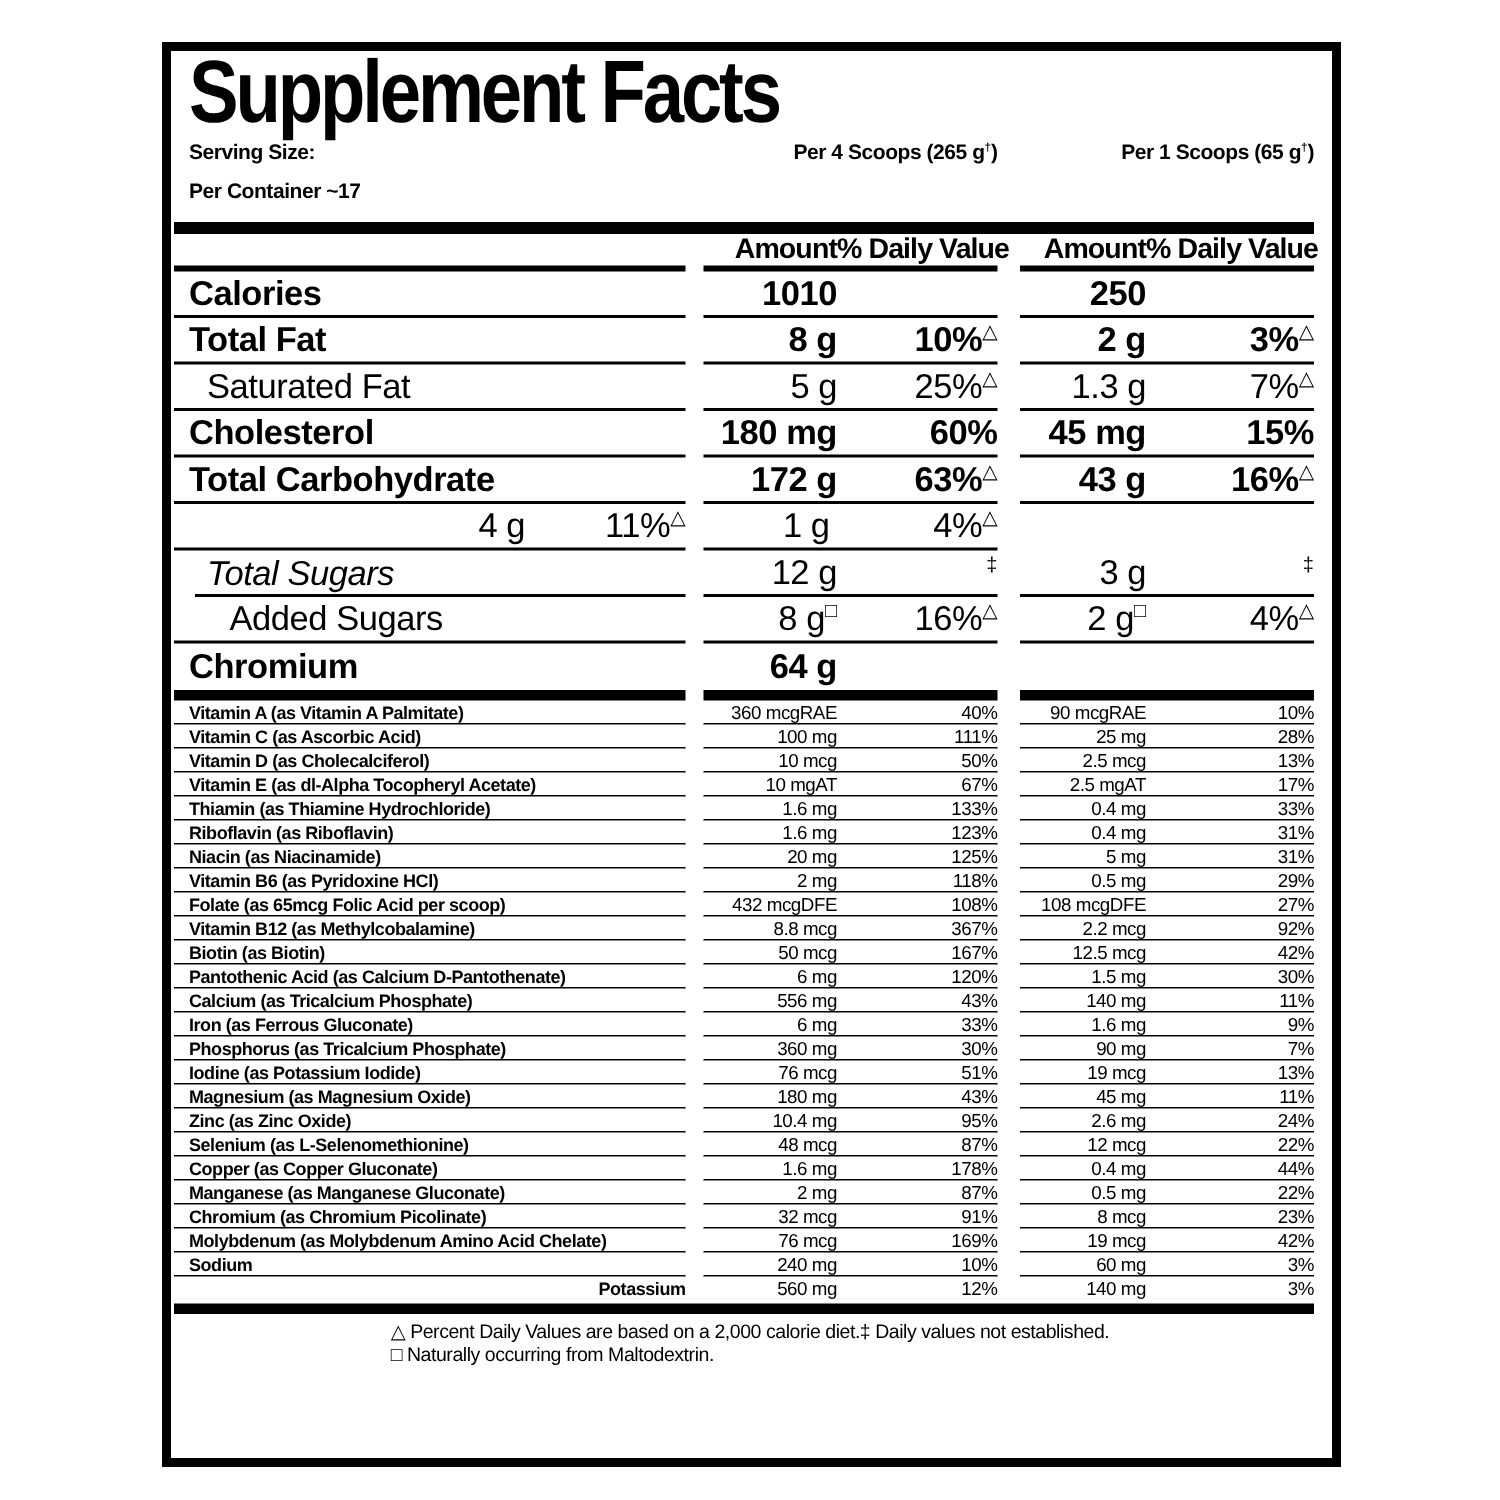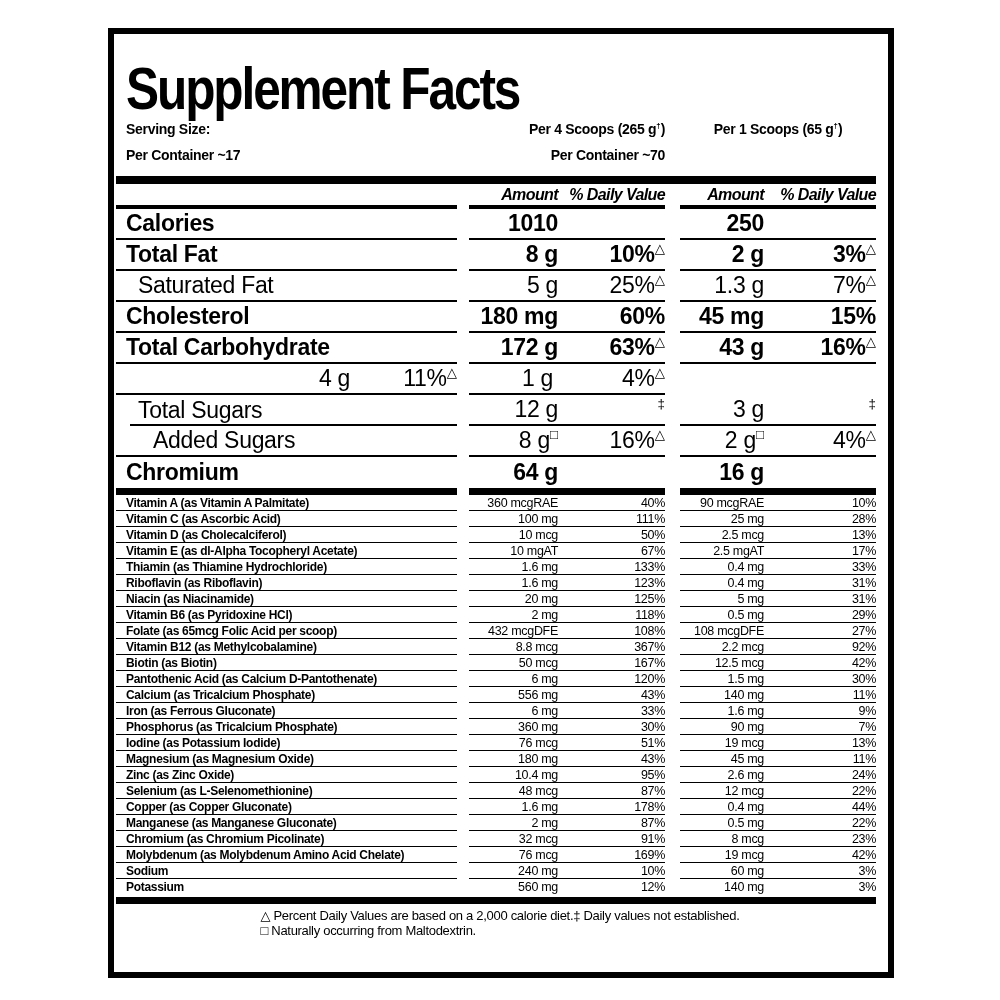--- a/index.html
+++ b/index.html
@@ -5,30 +5,30 @@
   :root { --ink:#000; --paper:#fff; }
   * { margin:0; padding:0; box-sizing:border-box; }
   html,body { width:1000px; height:1000px; background:var(--paper);
     font-family:"Liberation Sans","DejaVu Sans",sans-serif; color:var(--ink); }
   .panel {
     position:absolute; left:108px; top:28px; width:786px; height:950px;
     border:6px solid var(--ink); background:var(--paper);
     padding:0 12px 0 2px; overflow:hidden; letter-spacing:-0.3px;
   }
   
-  .title { height:54px; padding-left:10px; overflow:visible; white-space:nowrap;margin-top:28px; }
+  .title { height:54px; padding-left:10px; overflow:visible; white-space:nowrap; }
   .title span {
     display:inline-block; font-size:59px; font-weight:bold; line-height:54px;
     letter-spacing:-2.5px; transform:scaleX(0.84); transform-origin:0 50%;
   }
   .serving-row { display:grid; grid-template-columns:341px 12px 196px 15px 196px;
     height:26px; align-items:center; font-size:14px; font-weight:bold; }
   .serving-row > :nth-child(1){ grid-column:1; padding-left:10px; }
   .serving-row > :nth-child(2){ grid-column:3; text-align:right; white-space:nowrap; }
-  .serving-row > :nth-child(3){ grid-column:5; text-align:center; white-space:nowrap; }
+  .serving-row > :nth-child(3){ grid-column:5; text-align:right; white-space:nowrap; }
   .serving-row sup { font-size:0.55em; vertical-align:super; letter-spacing:0; }
   
   .bar { background:var(--ink); margin-top:2px; }
   .bar.h8 { height:8px; margin-top:8px; }
   .bar.h7 { height:7px; }
   .seg-bar { display:grid; grid-template-columns:341px 12px 196px 15px 196px; }
   .seg-bar > div { background:var(--ink); }
   .seg-bar > :nth-child(1){ grid-column:1; }
   .seg-bar > :nth-child(2){ grid-column:3; }
   .seg-bar > :nth-child(3){ grid-column:5; }
@@ -38,39 +38,39 @@
   .hdr-row, .row { display:grid; grid-template-columns:341px 12px 196px 15px 196px;
     align-items:center; }
   .hdr-row > :nth-child(1), .row > :nth-child(1){ grid-column:1; }
   .hdr-row > :nth-child(2), .row > :nth-child(2){ grid-column:3; }
   .hdr-row > :nth-child(3), .row > :nth-child(3){ grid-column:5; }
   .hdr-row { height:21px; }
   .c-group { display:flex; justify-content:flex-end; align-self:stretch; align-items:center; }
   .g1 .amt { width:89px; } .g1 .dv { width:107px; }
   .g2 .amt { width:84px; } .g2 .dv { width:112px; }
   .amt, .dv { text-align:right; white-space:nowrap; }
-  .hdr-row .amt, .hdr-row .dv { font-size:16px; font-weight:bold; letter-spacing:-0.6px;font-style:italic; }
+  .hdr-row .amt, .hdr-row .dv { font-size:19px; font-weight:bold; letter-spacing:-0.6px; }
   .row sup { font-size:0.58em; vertical-align:super; letter-spacing:0; }
   
   .row.macro { height:31px; font-size:23px; }
   .row.macro > div { align-self:stretch; display:flex; align-items:center;
     border-bottom:2px solid var(--ink); }
   .row.macro .c-label { padding-left:10px; }
   .row.macro.b { font-weight:bold; }
   #macro-rows .row:last-child > div { border-bottom:none; }
   .ind1 .lab { padding-left:12px; } .ind2 .lab { padding-left:27px; }
-  .row.rule-ind > .c-label { border-bottom:none; position:relative; }
+  .row.rule-ind > .c-label { border-bottom:none; position:relative;font-style:italic; }
   .row.rule-ind > .c-label::after { content:""; position:absolute; left:14px; right:0;
     bottom:0; height:2px; background:var(--ink); }
   
   .row.micro { height:16px; font-size:12.5px; }
   .row.micro > div { align-self:stretch; display:flex; align-items:center;
     border-bottom:1.5px solid var(--ink); }
   .row.micro .c-label { padding-left:10px; font-weight:bold; font-size:12px; }
-  #micro-rows .row:last-child > div { border-bottom:none; }
+  #micro-rows .row:last-child > div { border-bottom:none;justify-content:flex-end; }
   
   .footnotes { display:flex; justify-content:center; padding:5px 2px 0 10px;
     font-size:13px; font-weight:400; line-height:14.5px; }
   .fn-right { text-align:right; white-space:nowrap; }
 </style>
 </head>
 <body>
 
 <div class="panel">
 
@@ -78,21 +78,20 @@
     <span>Supplement Facts</span>
   </div>
 
   <div class="serving-row">
     <div>Serving Size:</div>
     <div><span>Per 4 Scoops (265 g</span><sup>†</sup><span>)</span></div>
     <div><span>Per 1 Scoops (65 g</span><sup>†</sup><span>)</span></div>
   </div>
   <div class="serving-row">
     <div>Per Container ~17</div>
-    <div>Per Container ~70</div>
   </div>
 
   <div class="bar h8"></div>
 
   <div class="hdr-row">
     <div></div>
     <div class="c-group g1">
       <span class="amt">Amount</span>
       <span class="dv">% Daily Value</span>
     </div>
@@ -211,24 +210,20 @@
         </div>
       </div>
       <div class="row macro b">
         <div class="c-label">
           <span class="lab">Chromium</span>
         </div>
         <div class="c-group g1">
           <span class="amt">64 g</span>
           <span class="dv"></span>
         </div>
-        <div class="c-group g2">
-          <span class="amt">16 g</span>
-          <span class="dv"></span>
-        </div>
       </div>
     </div>
 
   <div class="seg-bar h7">
     <div></div>
       <div></div>
       <div></div>
   </div>
 
   <div id="micro-rows">

